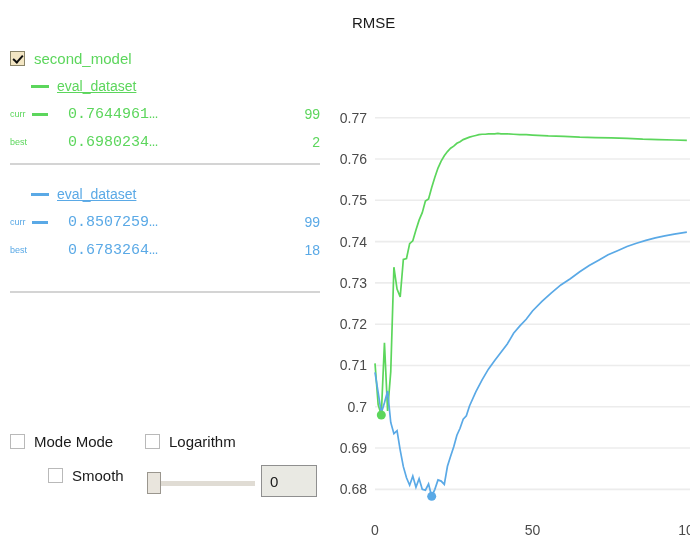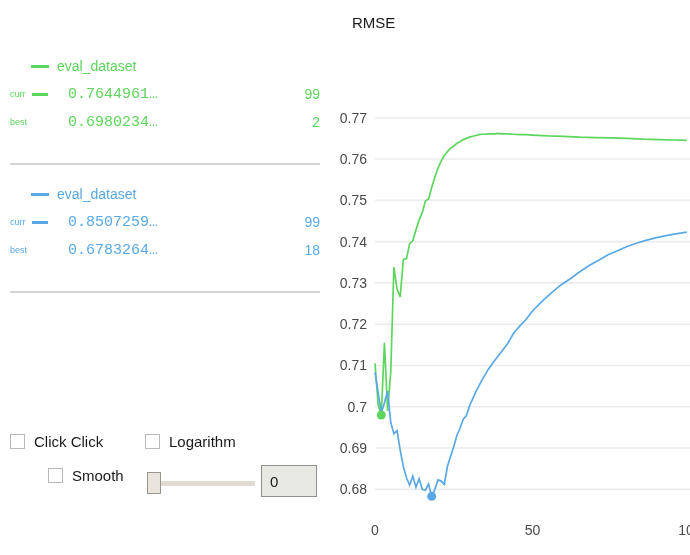--- a/index.html
+++ b/index.html
@@ -106,20 +106,21 @@
     display: flex;
     align-items: center;
     gap: 8px;
     padding-left: 31px;
     height: 20px;
     margin-top: 8px;
   }
   .dataset-name {
     font-size: 14px;
     line-height: 1;
+    text-decoration: underline;
   }
   .metric-row {
     display: flex;
     align-items: center;
     height: 20px;
     margin-top: 8px;
     padding-left: 10px;
   }
   .metric-tag {
     font-size: 9px;
@@ -242,20 +243,24 @@
   }
   .series-path { fill: none; stroke-width: 1.7; }
 </style>
 </head>
 <body>
 
 <div id="left-panel">
 
 
   <div class="model-block" style="top:48px">
+    <div class="model-head">
+      <span class="cbox checked"></span>
+      <span class="model-name" style="color:#5cd65c">second_model</span>
+    </div>
     <div class="dataset-row">
       <span class="line-sample series" style="border-top-color:#5cd65c"></span>
       <span class="dataset-name" style="color:#5cd65c">eval_dataset</span>
     </div>
     <div class="metric-row">
       <span class="metric-tag" style="color:#5cd65c">curr</span>
       <span class="metric-dash">
           <span class="line-sample series" style="border-top-color:#5cd65c"></span>
         </span>
       <span class="metric-value" style="color:#5cd65c">0.7644961…</span>
@@ -290,21 +295,21 @@
       <span class="metric-value" style="color:#5aa9e6">0.6783264…</span>
       <span class="metric-iter" style="color:#5aa9e6">18</span>
     </div>
   </div>
 
   <div class="divider" style="top:291px"></div>
 
   <div id="controls">
     <div class="ctl-check" id="click-mode-wrap">
       <span class="cbox plain"></span>
-      <span class="ctl-label">Click Click</span>
+      <span class="ctl-label">Mode Mode</span>
     </div>
     <div class="ctl-check" id="logarithm-wrap">
       <span class="cbox plain"></span>
       <span class="ctl-label">Logarithm</span>
     </div>
     <div class="ctl-check" id="smooth-wrap">
       <span class="cbox plain"></span>
       <span class="ctl-label">Smooth</span>
     </div>
 

